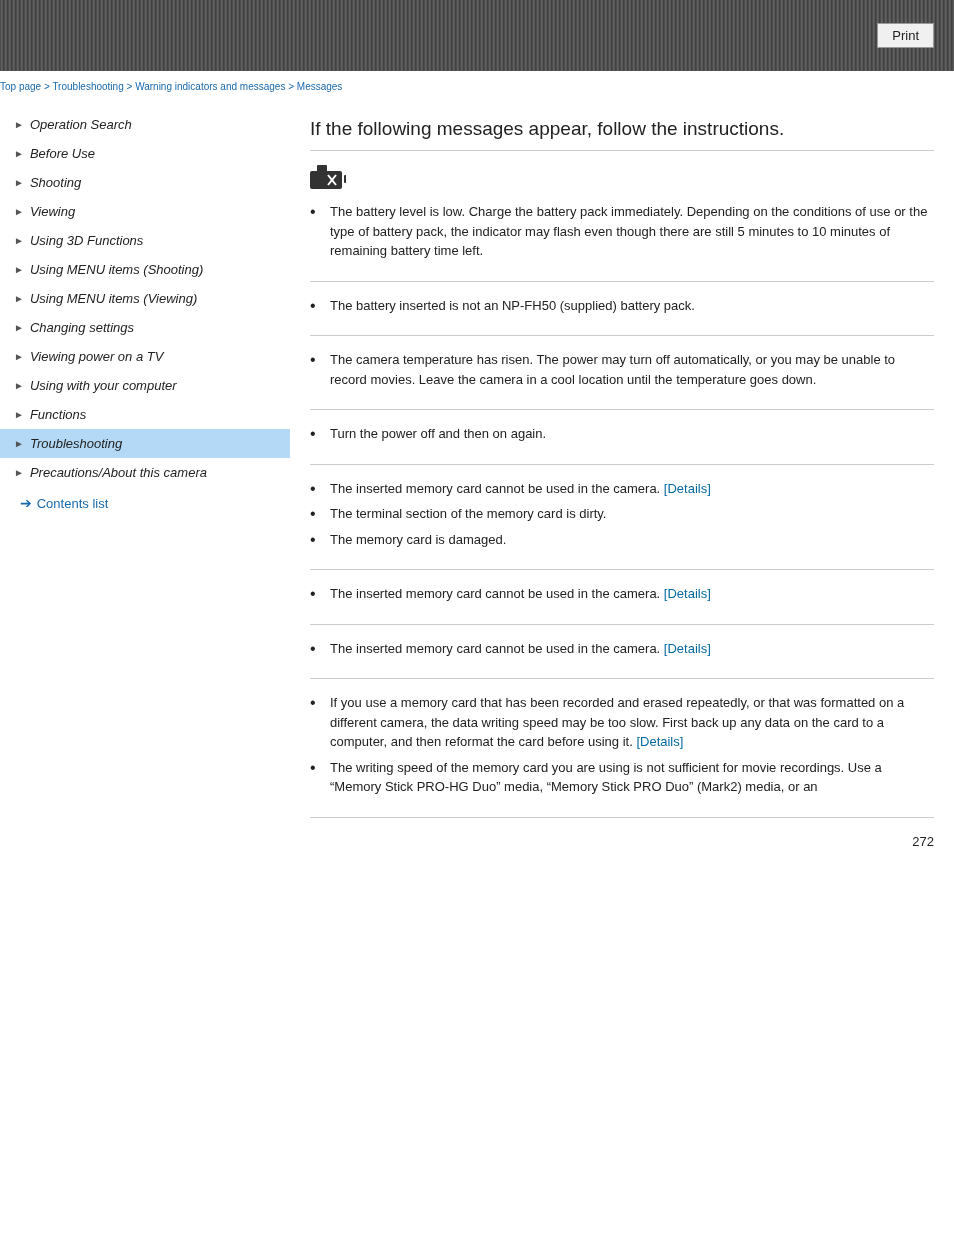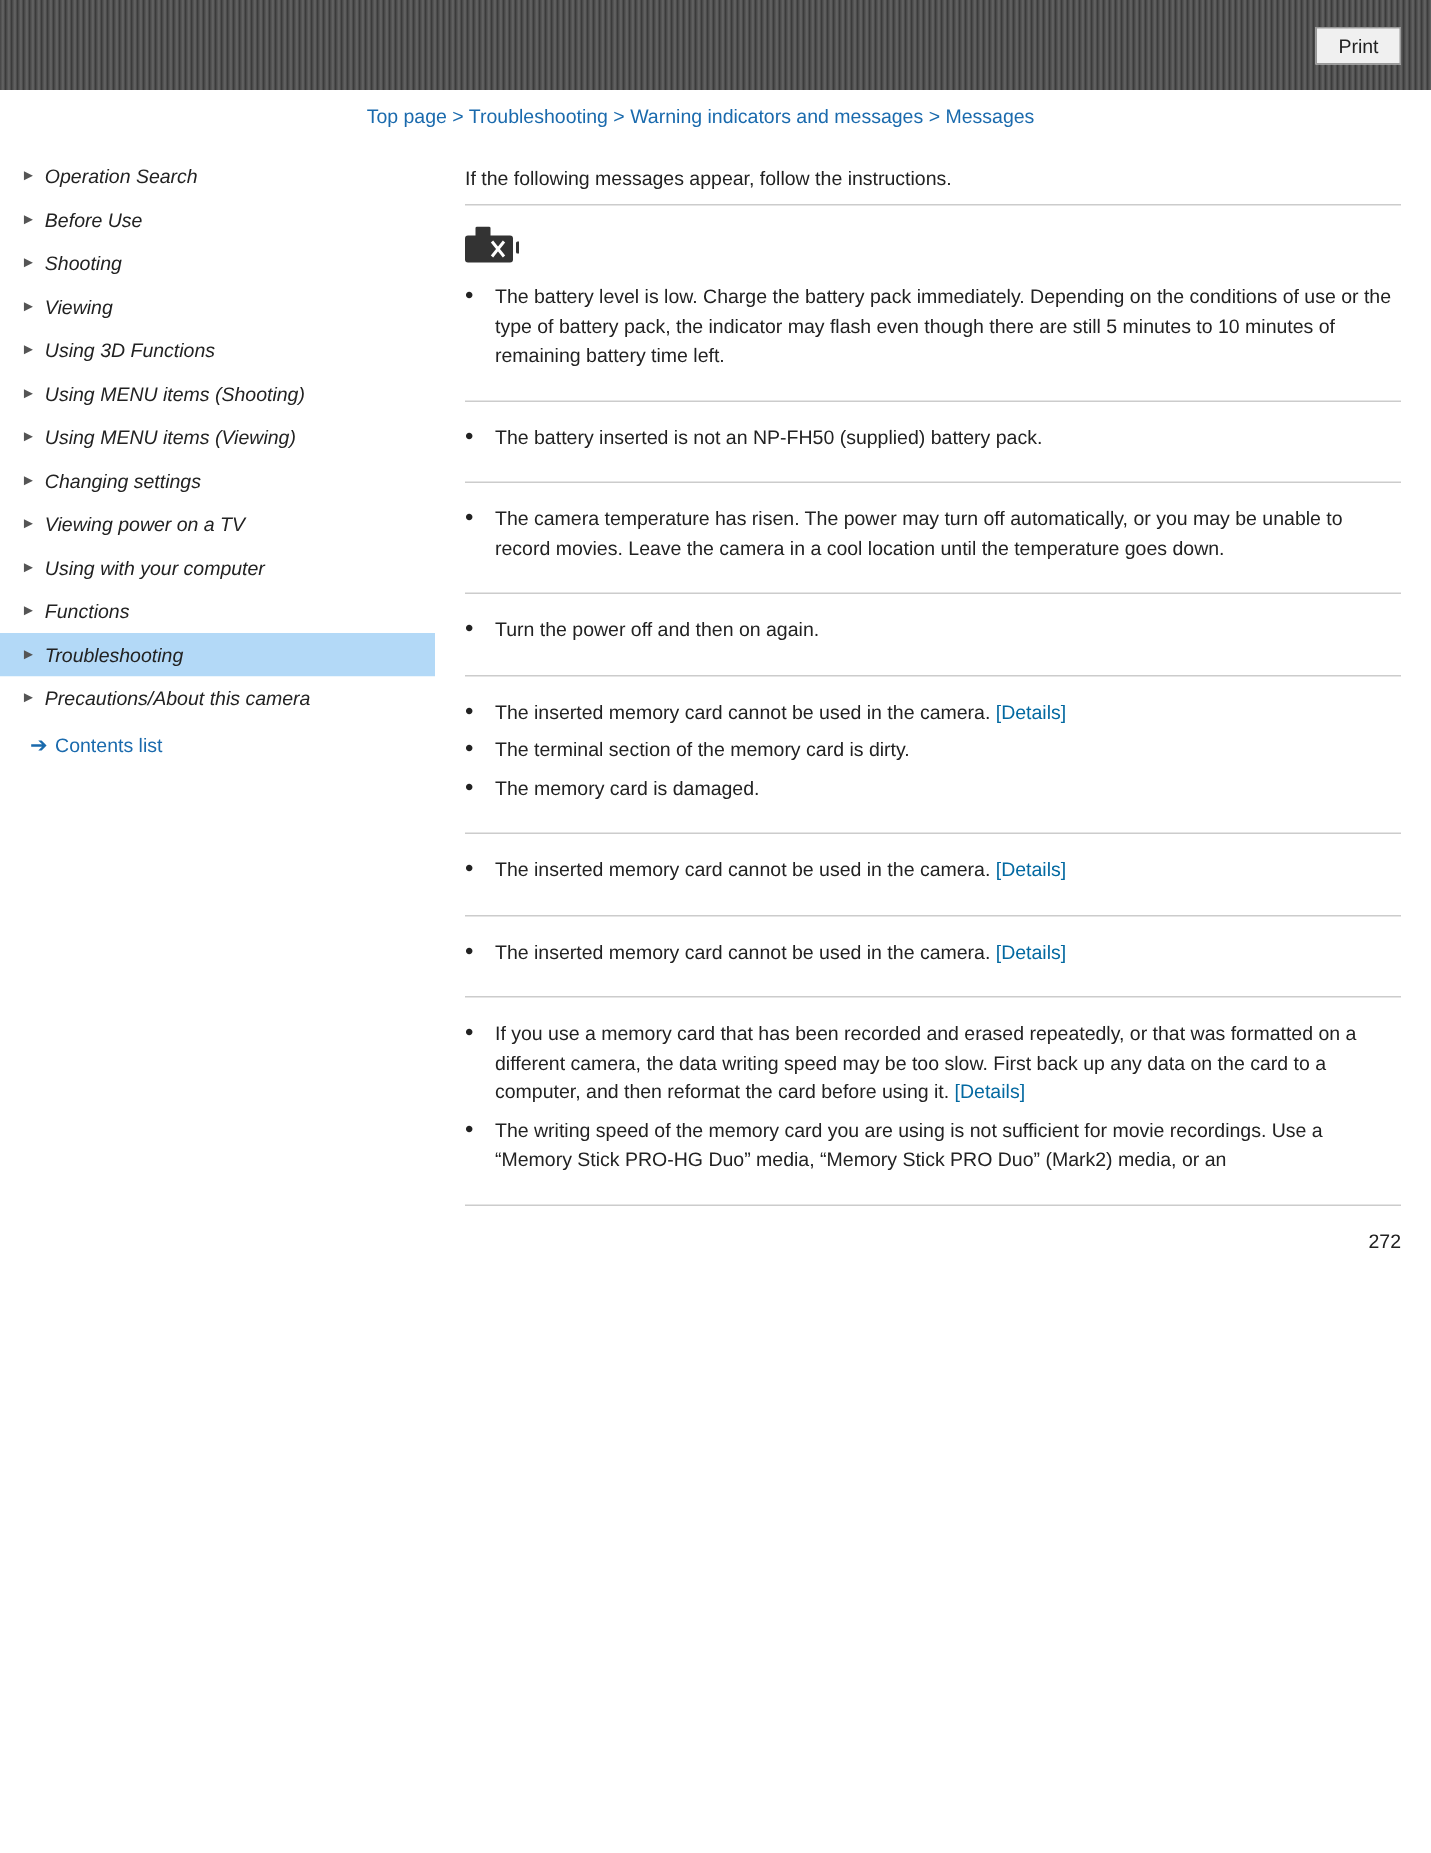--- a/index.html
+++ b/index.html
@@ -1,41 +1,41 @@
 <!DOCTYPE html>
 <html><head>
   <meta charset="utf-8">
   <style>
     * { margin: 0; padding: 0; box-sizing: border-box; }
     body { font-family: Arial, sans-serif; font-size: 13px; color: #222; background: #fff; width: 954px; }
 
     
     .header-bar {
       background: repeating-linear-gradient(90deg, #444 0px, #666 2px, #333 4px);
-      height: 60px;
+      height: 71px;
       position: relative;
       display: flex;
       align-items: center;
       justify-content: flex-end;
       padding-right: 20px;
     }
     .print-button {
       background: #f0f0f0;
       border: 1px solid #999;
       padding: 4px 14px;
       font-size: 13px;
       cursor: pointer;
       color: #222;
     }
 
     
     .breadcrumb {
-      text-align: center;
+      text-align: left;
       padding: 10px 20px 8px 0;
-      font-size: 13px;
+      font-size: 10px;
       color: #1a6aad;
     }
     .breadcrumb a { color: #1a6aad; text-decoration: none; }
     .breadcrumb span { color: #1a6aad; }
 
     
     .layout {
       display: flex;
       flex-direction: row;
     }
@@ -83,21 +83,21 @@
     }
 
     
     .main-content {
       flex: 1;
       padding: 0 20px 20px 20px;
     }
 
     .intro-text {
       padding: 18px 0 10px 0;
-      font-size: 13px;
+      font-size: 19px;
       color: #222;
       border-bottom: 1px solid #ccc;
     }
 
     .section {
       border-bottom: 1px solid #ccc;
       padding: 14px 0 14px 0;
     }
 
     .section-icon {

